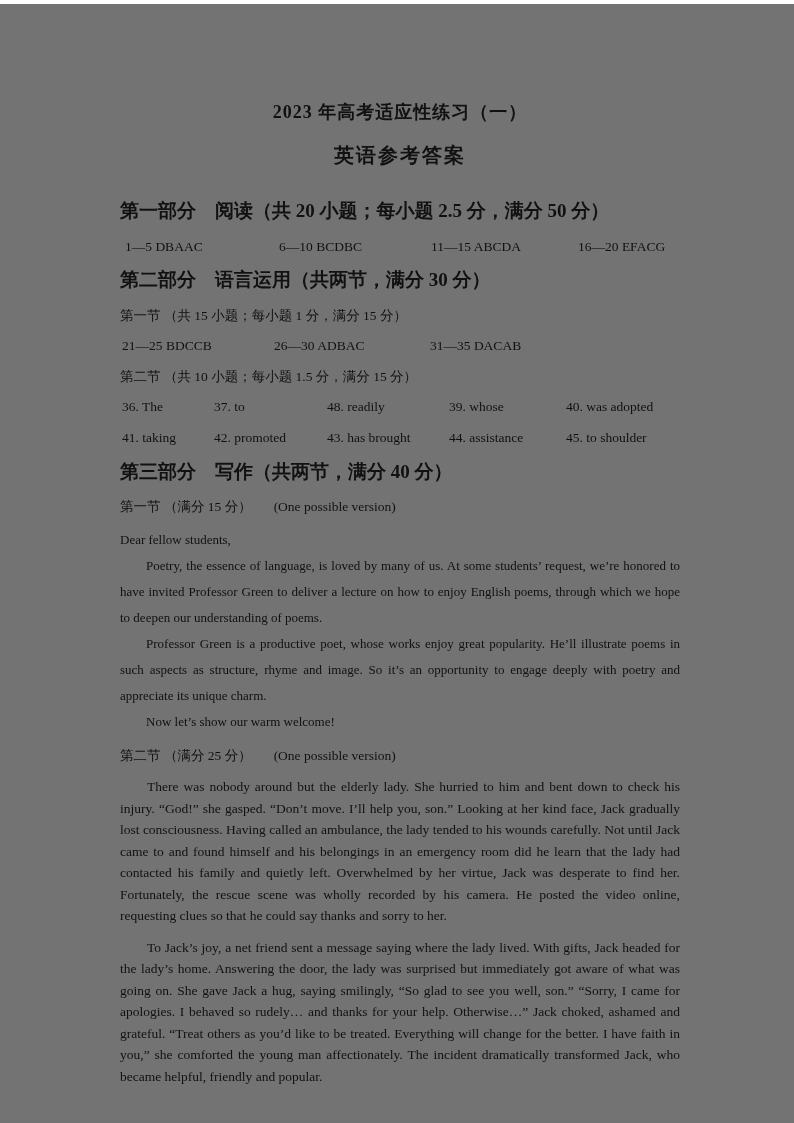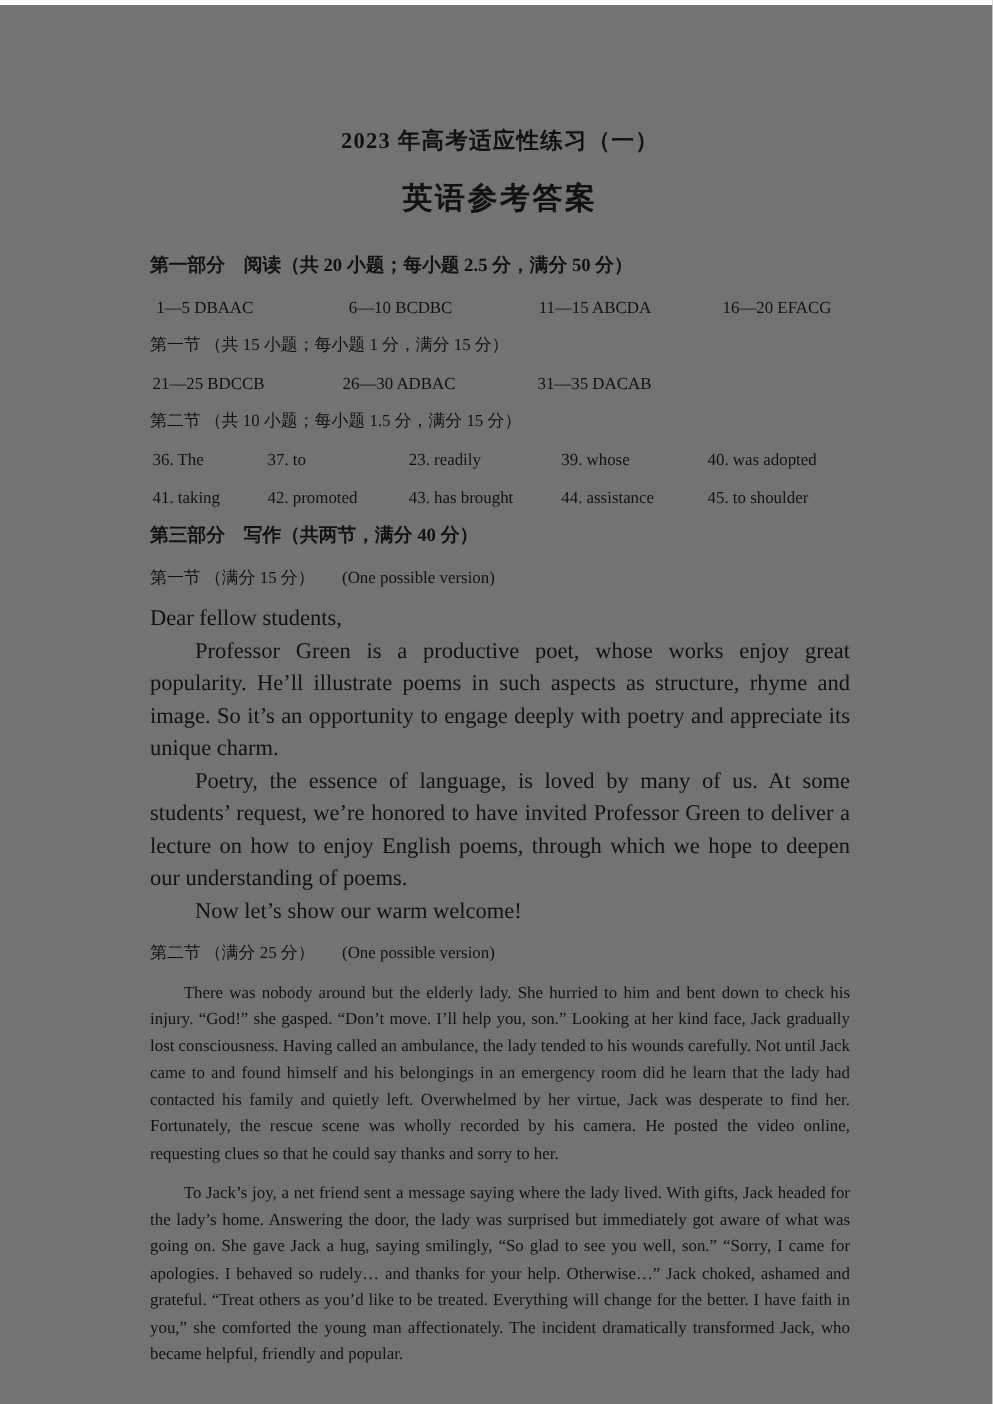--- a/index.html
+++ b/index.html
@@ -20,28 +20,28 @@
     overflow: hidden;
   }
   .title {
     font-size: 18px;
     font-weight: 700;
     text-align: center;
     margin: 0 0 18px 0;
     letter-spacing: 1px;
   }
   .subtitle {
-    font-size: 24px;
+    font-size: 20px;
     font-weight: 700;
     text-align: center;
     margin: 0 0 28px 0;
     letter-spacing: 2px;
   }
   .part-heading {
-    font-size: 15px;
+    font-size: 19px;
     font-weight: 700;
     margin: 0 0 10px 0;
     line-height: 1.5;
   }
   .part-heading .part-label { margin-right: 1em; }
   .sub-heading {
     font-size: 13.5px;
     margin: 2px 0 9px 0;
     line-height: 1.6;
   }
@@ -53,21 +53,21 @@
     display: grid;
     gap: 16px;
   }
   .grid4 { grid-template-columns: 138px 136px 131px auto; padding-left: 5px; }
   .grid3 { grid-template-columns: 136px 140px auto; padding-left: 2px; }
   .grid5 { grid-template-columns: 76px 97px 106px 101px auto; padding-left: 2px; }
   .mt { margin-top: 6px; font-family: Liberation Serif, serif; }
   .letter { margin: 4px 0 10px 0; }
   .letter p {
     margin: 0;
-    font-size: 18px;
+    font-size: 13px;
     line-height: 26px;
     text-align: justify;
   }
   .letter p.indent { text-indent: 2em; }
   .story { margin: 10px 0 0 0; }
   .story p {
     margin: 0 0 10px 0;
     font-size: 13.5px;
     line-height: 21.5px;
     text-align: justify;
@@ -86,33 +86,36 @@
   <div class="part-heading">
     <span class="part-label">第一部分</span><span class="part-name">阅读（共 20 小题；每小题 2.5 分，满分 50 分）</span>
   </div>
   <div class="answers-row grid4">
     <span>1—5 DBAAC</span>
     <span>6—10 BCDBC</span>
     <span>11—15 ABCDA</span>
     <span>16—20 EFACG</span>
   </div>
 
+  <div class="part-heading">
+    <span class="part-label">第二部分</span><span class="part-name">语言运用（共两节，满分 30 分）</span>
+  </div>
 
   <div class="sub-heading">第一节 （共 15 小题；每小题 1 分，满分 15 分）</div>
   <div class="answers-row grid3">
     <span>21—25 BDCCB</span>
     <span>26—30 ADBAC</span>
     <span>31—35 DACAB</span>
   </div>
 
   <div class="sub-heading">第二节 （共 10 小题；每小题 1.5 分，满分 15 分）</div>
   <div class="answers-row grid5 mt">
     <span>36. The</span>
     <span>37. to</span>
-    <span>23. readily</span>
+    <span>48. readily</span>
     <span>39. whose</span>
     <span>40. was adopted</span>
   </div>
   <div class="answers-row grid5">
     <span>41. taking</span>
     <span>42. promoted</span>
     <span>43. has brought</span>
     <span>44. assistance</span>
     <span>45. to shoulder</span>
   </div>
@@ -120,22 +123,22 @@
   <div class="part-heading mt">
     <span class="part-label">第三部分</span><span class="part-name">写作（共两节，满分 40 分）</span>
   </div>
 
   <div class="sub-heading">
     <span>第一节 （满分 15 分）</span><span class="version-note">(One possible version)</span>
   </div>
 
   <div class="letter">
     <p>Dear fellow students,</p>
+    <p class="indent">Poetry, the essence of language, is loved by many of us. At some students’ request, we’re honored to have invited Professor Green to deliver a lecture on how to enjoy English poems, through which we hope to deepen our understanding of poems.</p>
     <p class="indent">Professor Green is a productive poet, whose works enjoy great popularity. He’ll illustrate poems in such aspects as structure, rhyme and image. So it’s an opportunity to engage deeply with poetry and appreciate its unique charm.</p>
-    <p class="indent">Poetry, the essence of language, is loved by many of us. At some students’ request, we’re honored to have invited Professor Green to deliver a lecture on how to enjoy English poems, through which we hope to deepen our understanding of poems.</p>
     <p class="indent">Now let’s show our warm welcome!</p>
   </div>
 
   <div class="sub-heading">
     <span>第二节 （满分 25 分）</span><span class="version-note">(One possible version)</span>
   </div>
 
   <div class="story">
     <p><b>There was nobody around but the elderly lady.</b><span> She hurried to him and bent down to check his injury. “God!” she gasped. “Don’t move. I’ll help you, son.” Looking at her kind face, Jack gradually lost consciousness. Having called an ambulance, the lady tended to his wounds carefully. Not until Jack came to and found himself and his belongings in an emergency room did he learn that the lady had contacted his family and quietly left. Overwhelmed by her virtue, Jack was desperate to find her. Fortunately, the rescue scene was wholly recorded by his camera. He posted the video online, requesting clues so that he could say thanks and sorry to her.</span></p>
     <p><b>To Jack’s joy, a net friend sent a message saying where the lady lived.</b><span> With gifts, Jack headed for the lady’s home. Answering the door, the lady was surprised but immediately got aware of what was going on. She gave Jack a hug, saying smilingly, “So glad to see you well, son.” “Sorry, I came for apologies. I behaved so rudely… and thanks for your help. Otherwise…” Jack choked, ashamed and grateful. “Treat others as you’d like to be treated. Everything will change for the better. I have faith in you,” she comforted the young man affectionately. The incident dramatically transformed Jack, who became helpful, friendly and popular.</span></p>

